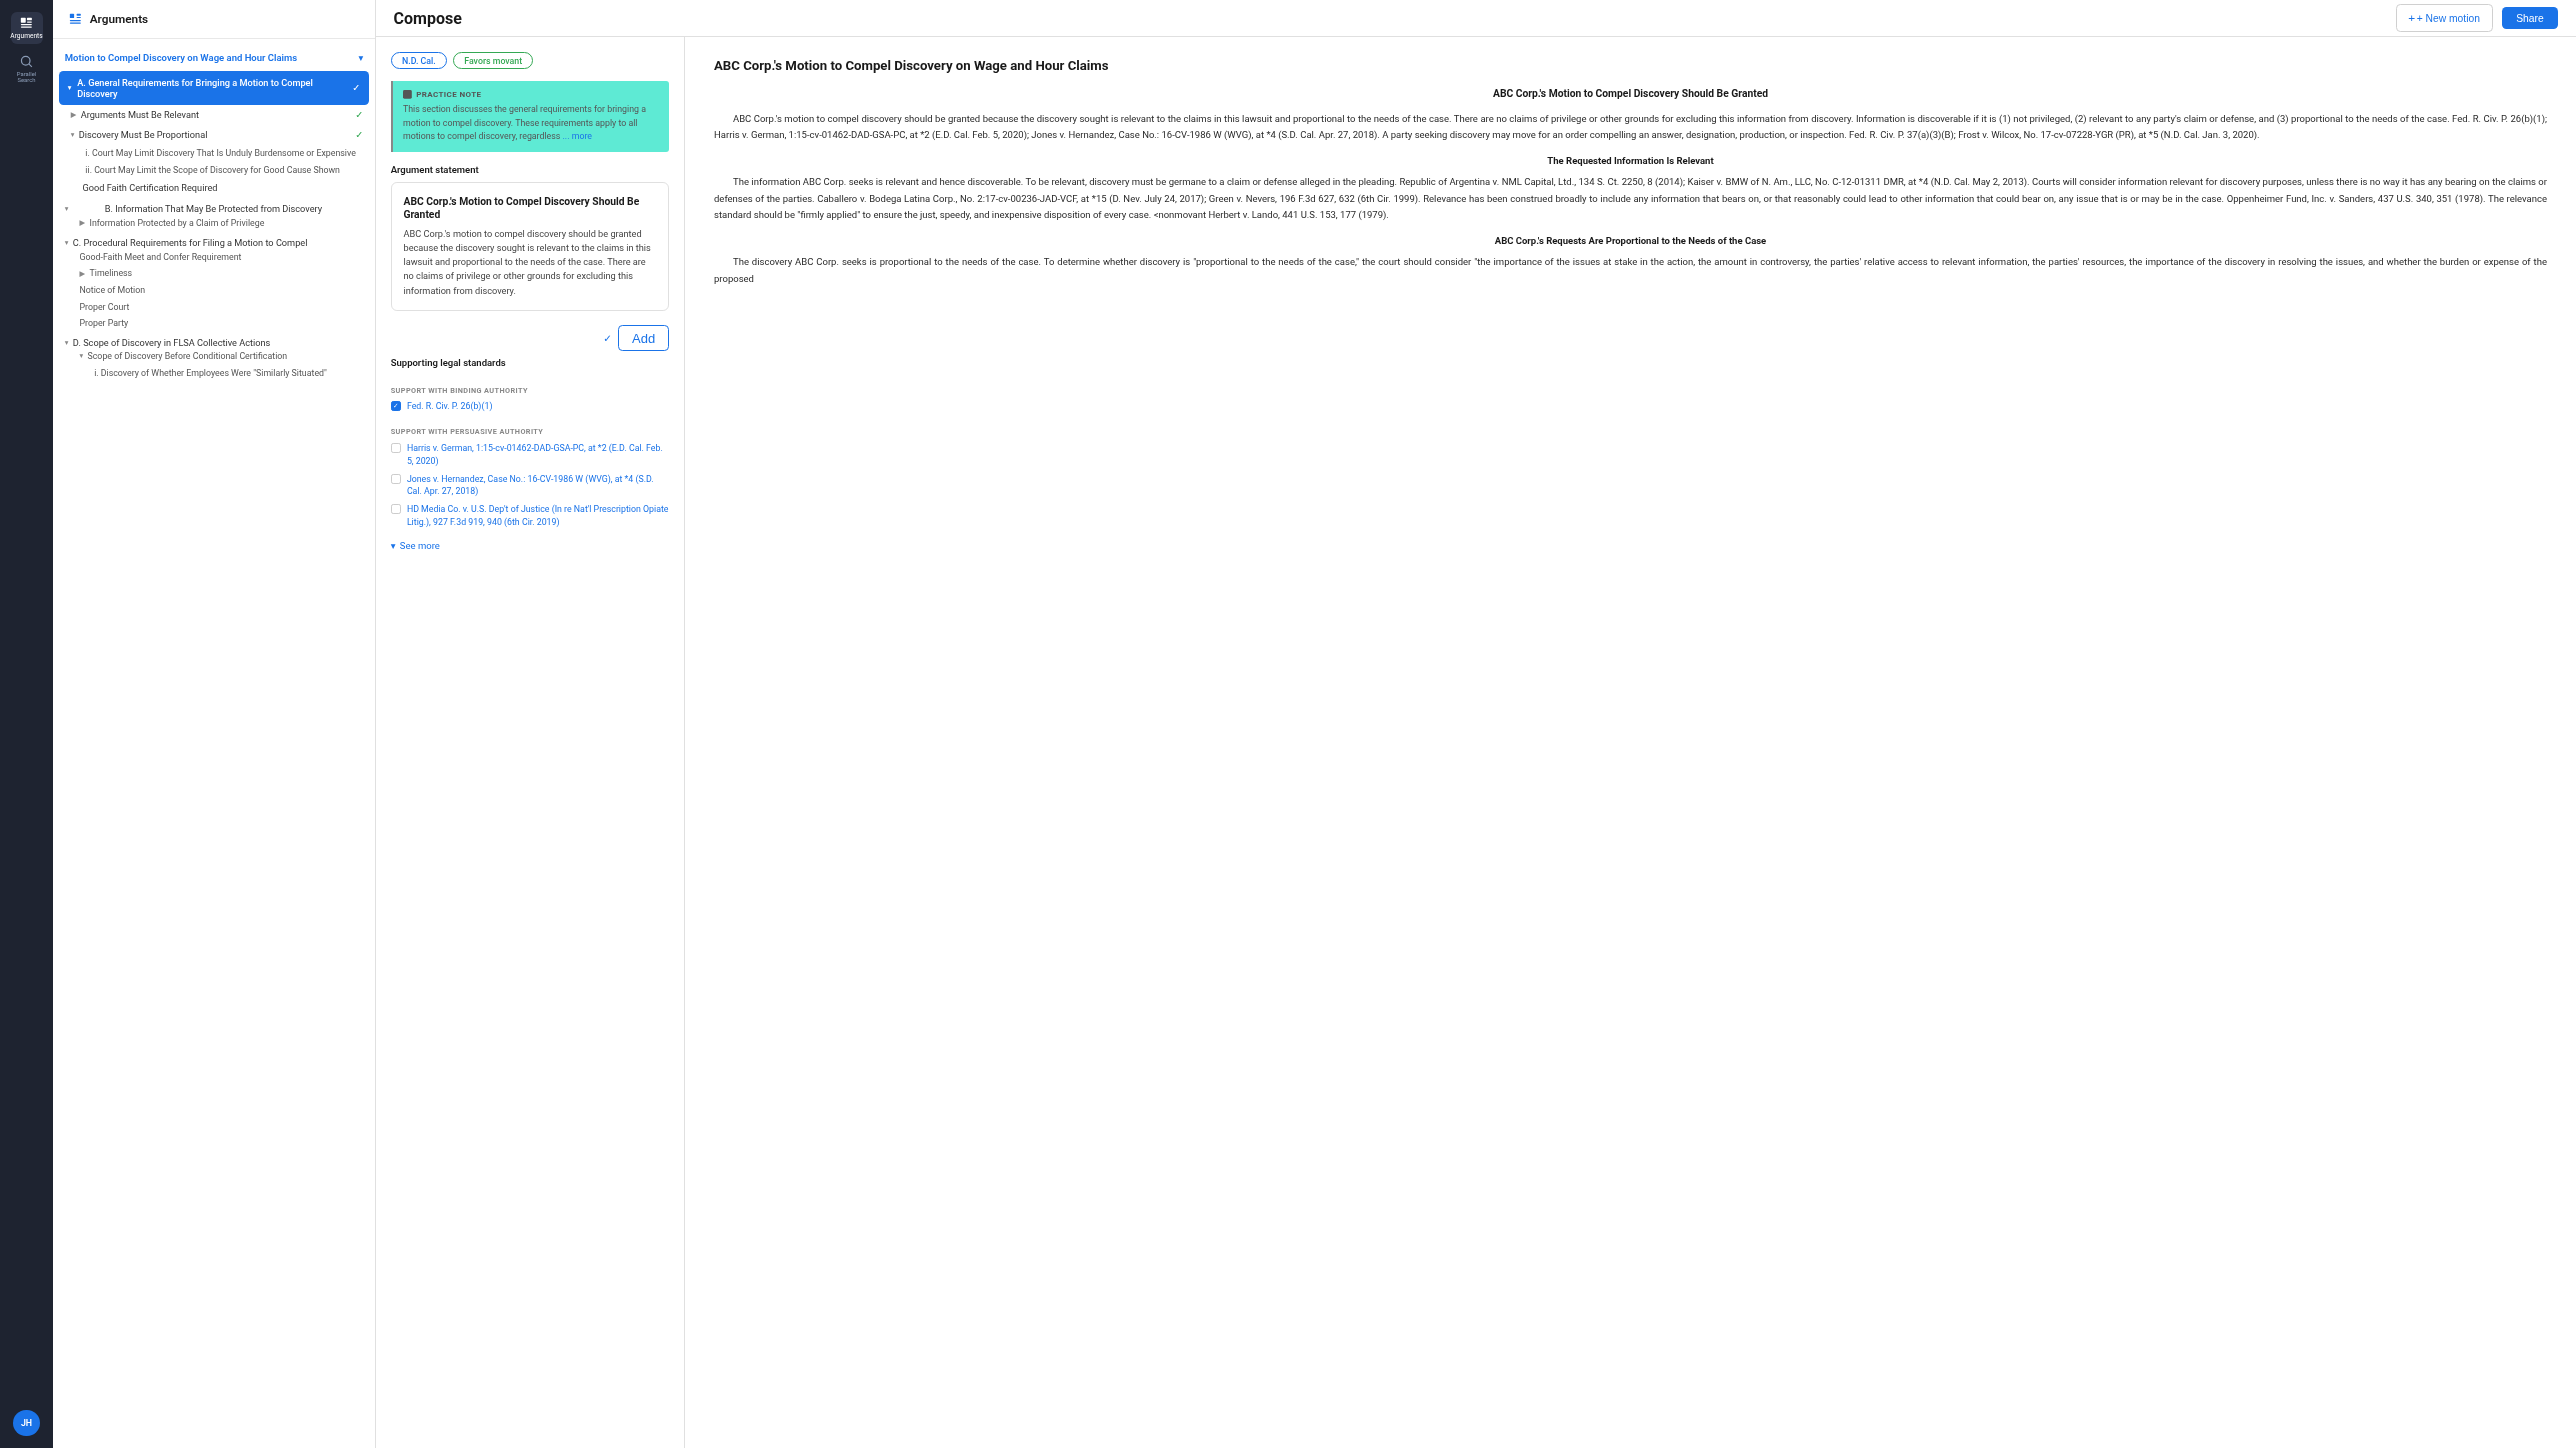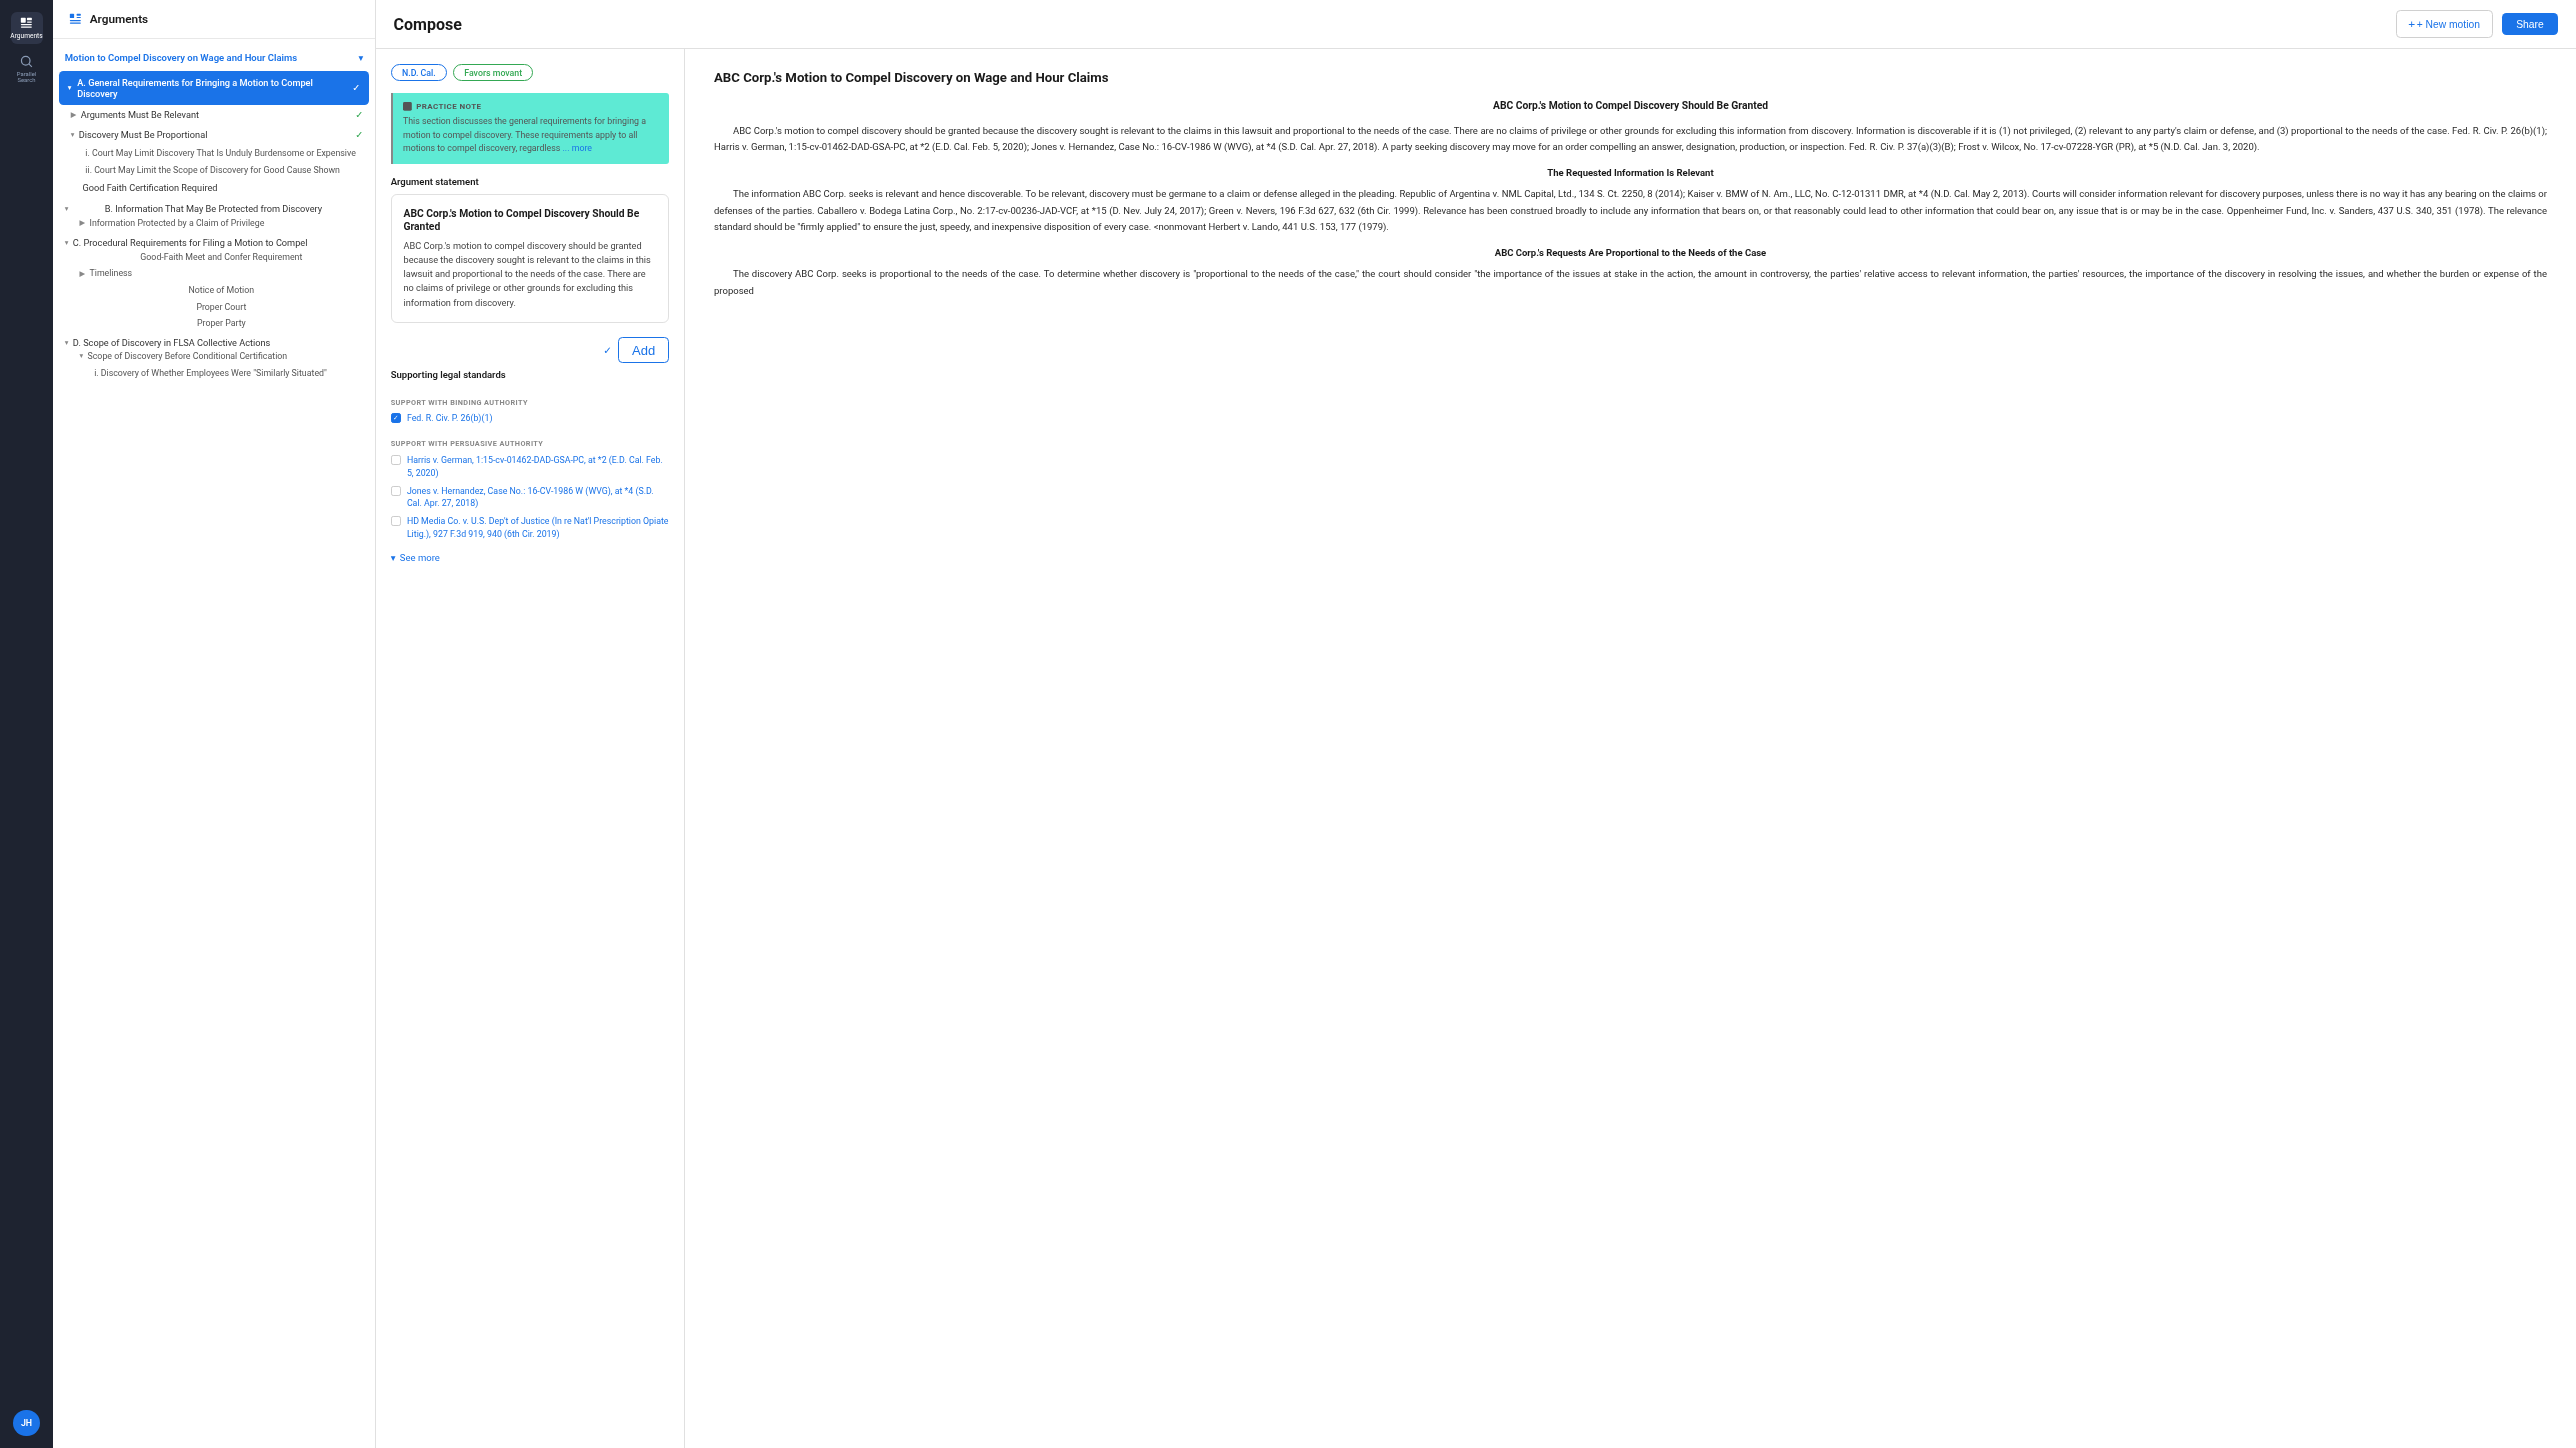--- a/index.html
+++ b/index.html
@@ -65,21 +65,21 @@
     .main-content {
       flex: 1;
       display: flex;
       flex-direction: column;
       overflow: hidden;
     }
     .topbar {
       background: #fff;
       border-bottom: 0.7px solid #e0e0e0;
       padding: 0 17.6px;
-      height: 49px;
+      height: 37px;
       display: flex;
       align-items: center;
       justify-content: space-between;
       flex-shrink: 0;
     }
     .topbar-logo { font-size: 16px; font-weight: 700; color: #1a1a1a; }
     .topbar-actions { display: flex; align-items: center; gap: 8.8px; }
     .btn-new-motion {
       display: flex; align-items: center; gap: 4.4px;
       background: #fff; border: 0.7px solid #d0d0d0; border-radius: 4.4px;
@@ -274,21 +274,21 @@
           <span style="font-size:8.8px; color:#555;">Information Protected by a Claim of Privilege</span>
         </div>
       </div>
     </div>
 
     <div style="padding:2.9px 11.8px;">
       <div style="display:flex; align-items:center; gap:4.4px; cursor:pointer;">
         <span style="color:#888; font-size:7.3px;">▾</span>
         <span style="font-size:9.2px; color:#333;">C. Procedural Requirements for Filing a Motion to Compel</span>
       </div>
-      <div style="padding-left:14.7px;text-align:center;">
+      <div style="padding-left:14.7px;">
         <div style="padding:2.9px 0; cursor:pointer;">
           <span style="font-size:8.8px; color:#555;">Good-Faith Meet and Confer Requirement</span>
         </div>
         <div style="display:flex; align-items:center; padding:2.9px 0; cursor:pointer;">
           <span style="color:#888; font-size:7.3px; margin-right:4.4px;">▶</span>
           <span style="font-size:8.8px; color:#555;">Timeliness</span>
         </div>
         <div style="padding:2.9px 0; cursor:pointer;">
           <span style="font-size:8.8px; color:#555;">Notice of Motion</span>
         </div>

